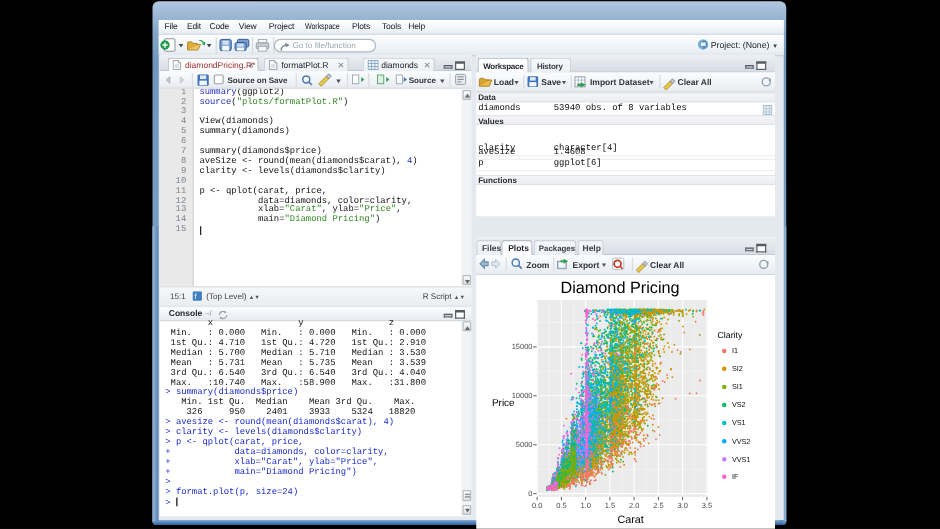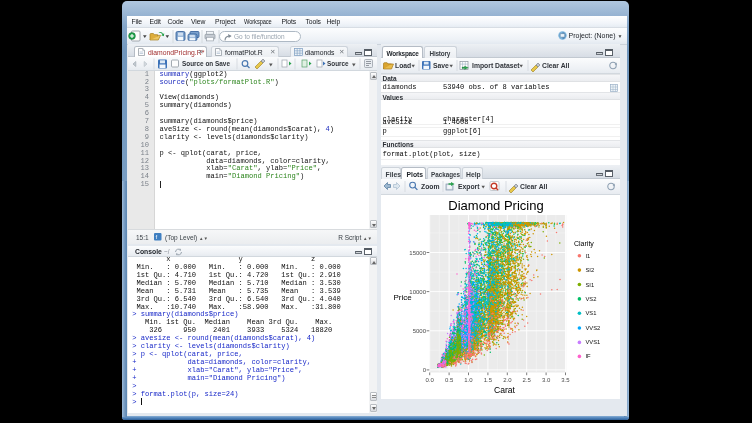--- a/index.html
+++ b/index.html
@@ -342,26 +342,23 @@
             <span class="mono abs" style="left:2px;top:3.5px;color:#0a0a0a">clarity</span>
             <span class="mono abs" style="left:62.5px;top:3.5px;color:#0a0a0a">character[4]</span>
           </div>
    <div class="wrow" style="top:80.8px;height:12.4px">
             <span class="mono abs" style="left:2px;top:3.6px;color:#0a0a0a">p</span>
             <span class="mono abs" style="left:62.5px;top:3.6px;color:#0a0a0a">ggplot[6]</span>
           </div>
    <div class="whead" style="top:95.5px;height:8px">
             <span style="position:absolute;left:2px;top:0.8px">Functions</span>
           </div>
-   <div class="wrow" style="top:103.5px;height:12.4px">
-            <span class="mono abs" style="left:2px;top:3px;color:#0a0a0a">format.plot(plot, size)</span>
-          </div>
   </div>
 
-  <div class="pane" id="plpane" style="left:253.5px;top:149px;width:239.5px;height:234px">
+  <div class="pane" id="plpane" style="left:253.5px;top:174px;width:239.5px;height:234px">
    <div class="tabbar" style="height:14px">
     <div class="tab tabi" style="left:0.5px;top:2px;width:20px;height:12px;background:linear-gradient(180deg,#f6f8fa,#eceff3)">
               <span style="position:absolute;left:3.5px;top:3px;font-size:6.8px;font-weight:bold;color:#3a3f45">Files</span>
             </div>
     <div class="tab" style="left:20.5px;top:2px;width:25px;height:12px">
               <span style="position:absolute;left:4.5px;top:3px;font-size:6.8px;font-weight:bold;color:#1c2127">Plots</span>
             </div>
     <div class="tab tabi" style="left:46.5px;top:2px;width:34px;height:12px;background:linear-gradient(180deg,#f6f8fa,#eceff3)">
               <span style="position:absolute;left:3px;top:3.4px;font-size:6.3px;font-weight:bold;color:#3a3f45">Packages</span>
             </div>

